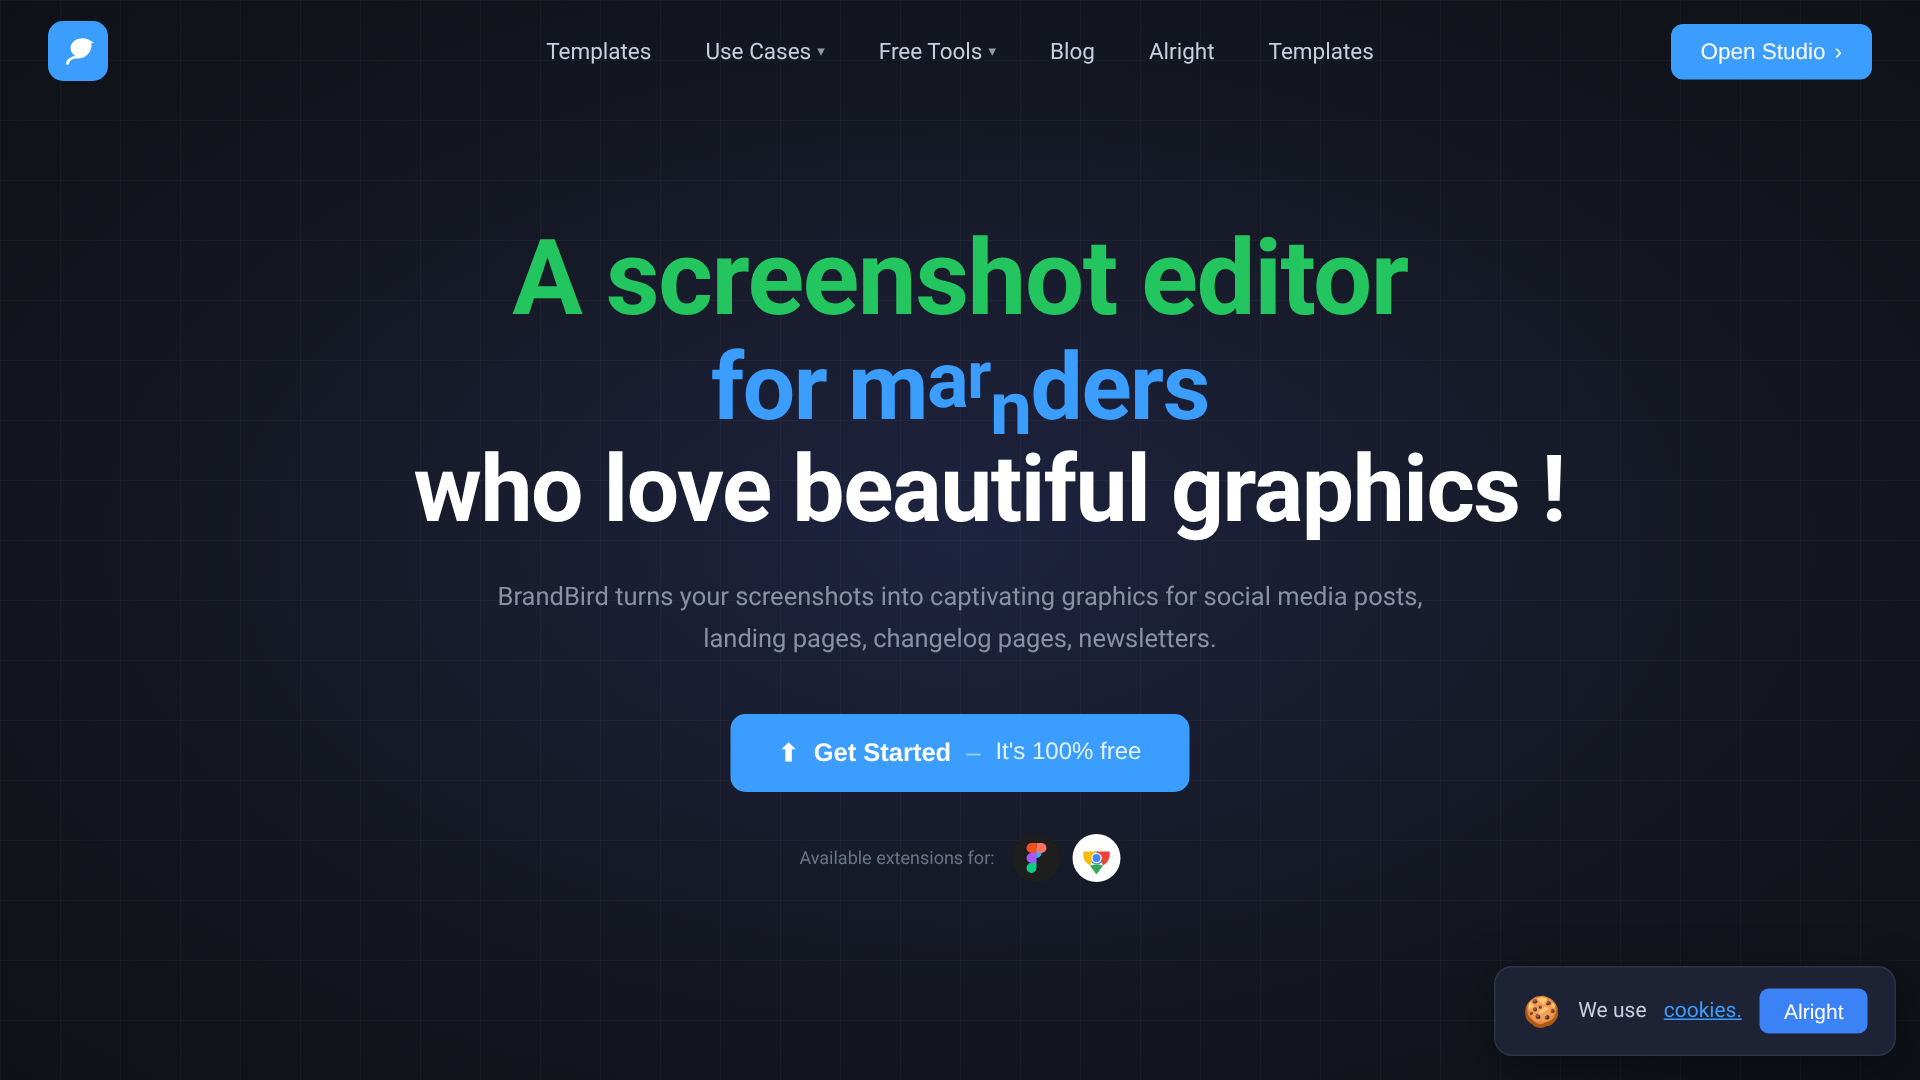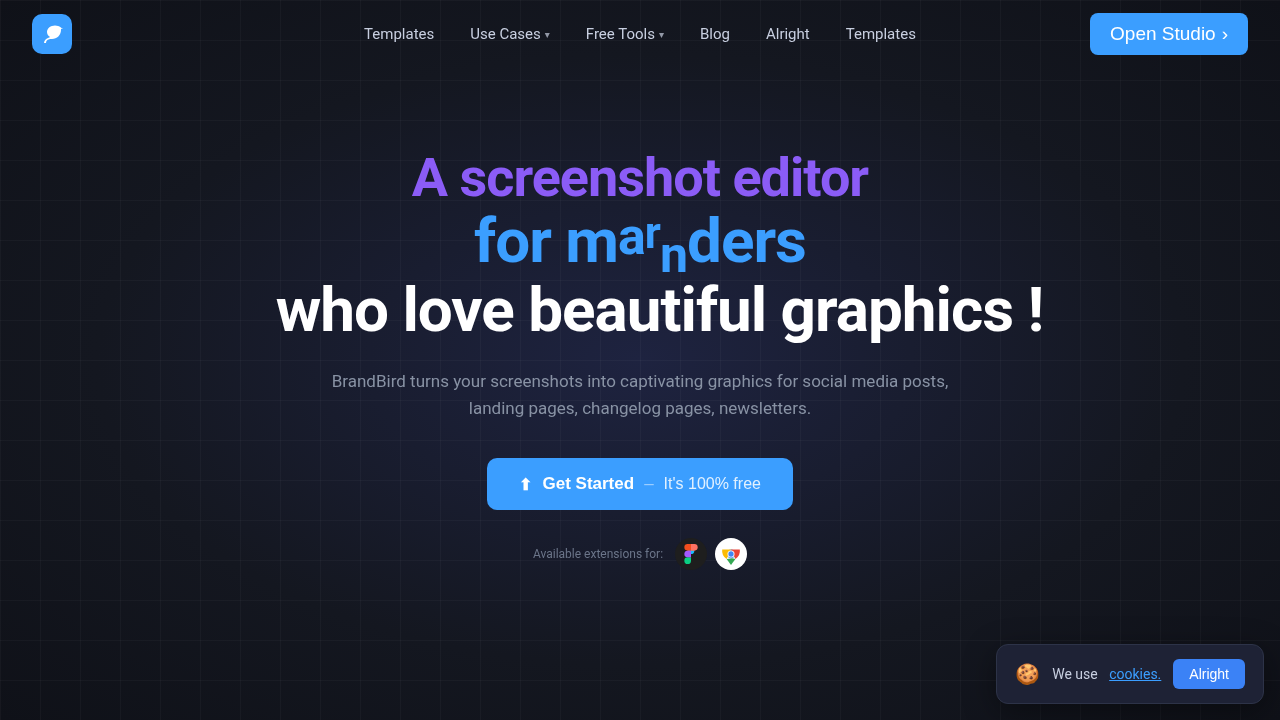--- a/index.html
+++ b/index.html
@@ -84,43 +84,43 @@
       font-size: 10px;
       opacity: 0.7;
     }
 
     .open-studio-btn {
       background: #3b9eff;
       color: #ffffff;
       border: none;
       border-radius: 8px;
       padding: 10px 20px;
-      font-size: 19px;
+      font-size: 15px;
       font-weight: 500;
       cursor: pointer;
       display: flex;
       gap: 6px;
       white-space: nowrap;
     }
 
     
     .hero {
       position: relative;
       display: flex;
       flex-direction: column;
       align-items: center;
       text-align: center;
       padding-top: 80px;
       z-index: 1;
     }
 
     .hero-title-line1 {
-      font-size: 54px;
+      font-size: 70px;
       font-weight: 700;
-      color: #8b5cf6;
+      color: #22c55e;
       line-height: 1.1;
       letter-spacing: -1px;
     }
 
     .hero-title-line2 {
       font-size: 62px;
       font-weight: 700;
       line-height: 1.1;
       letter-spacing: -1px;
       color: #3b9eff;

